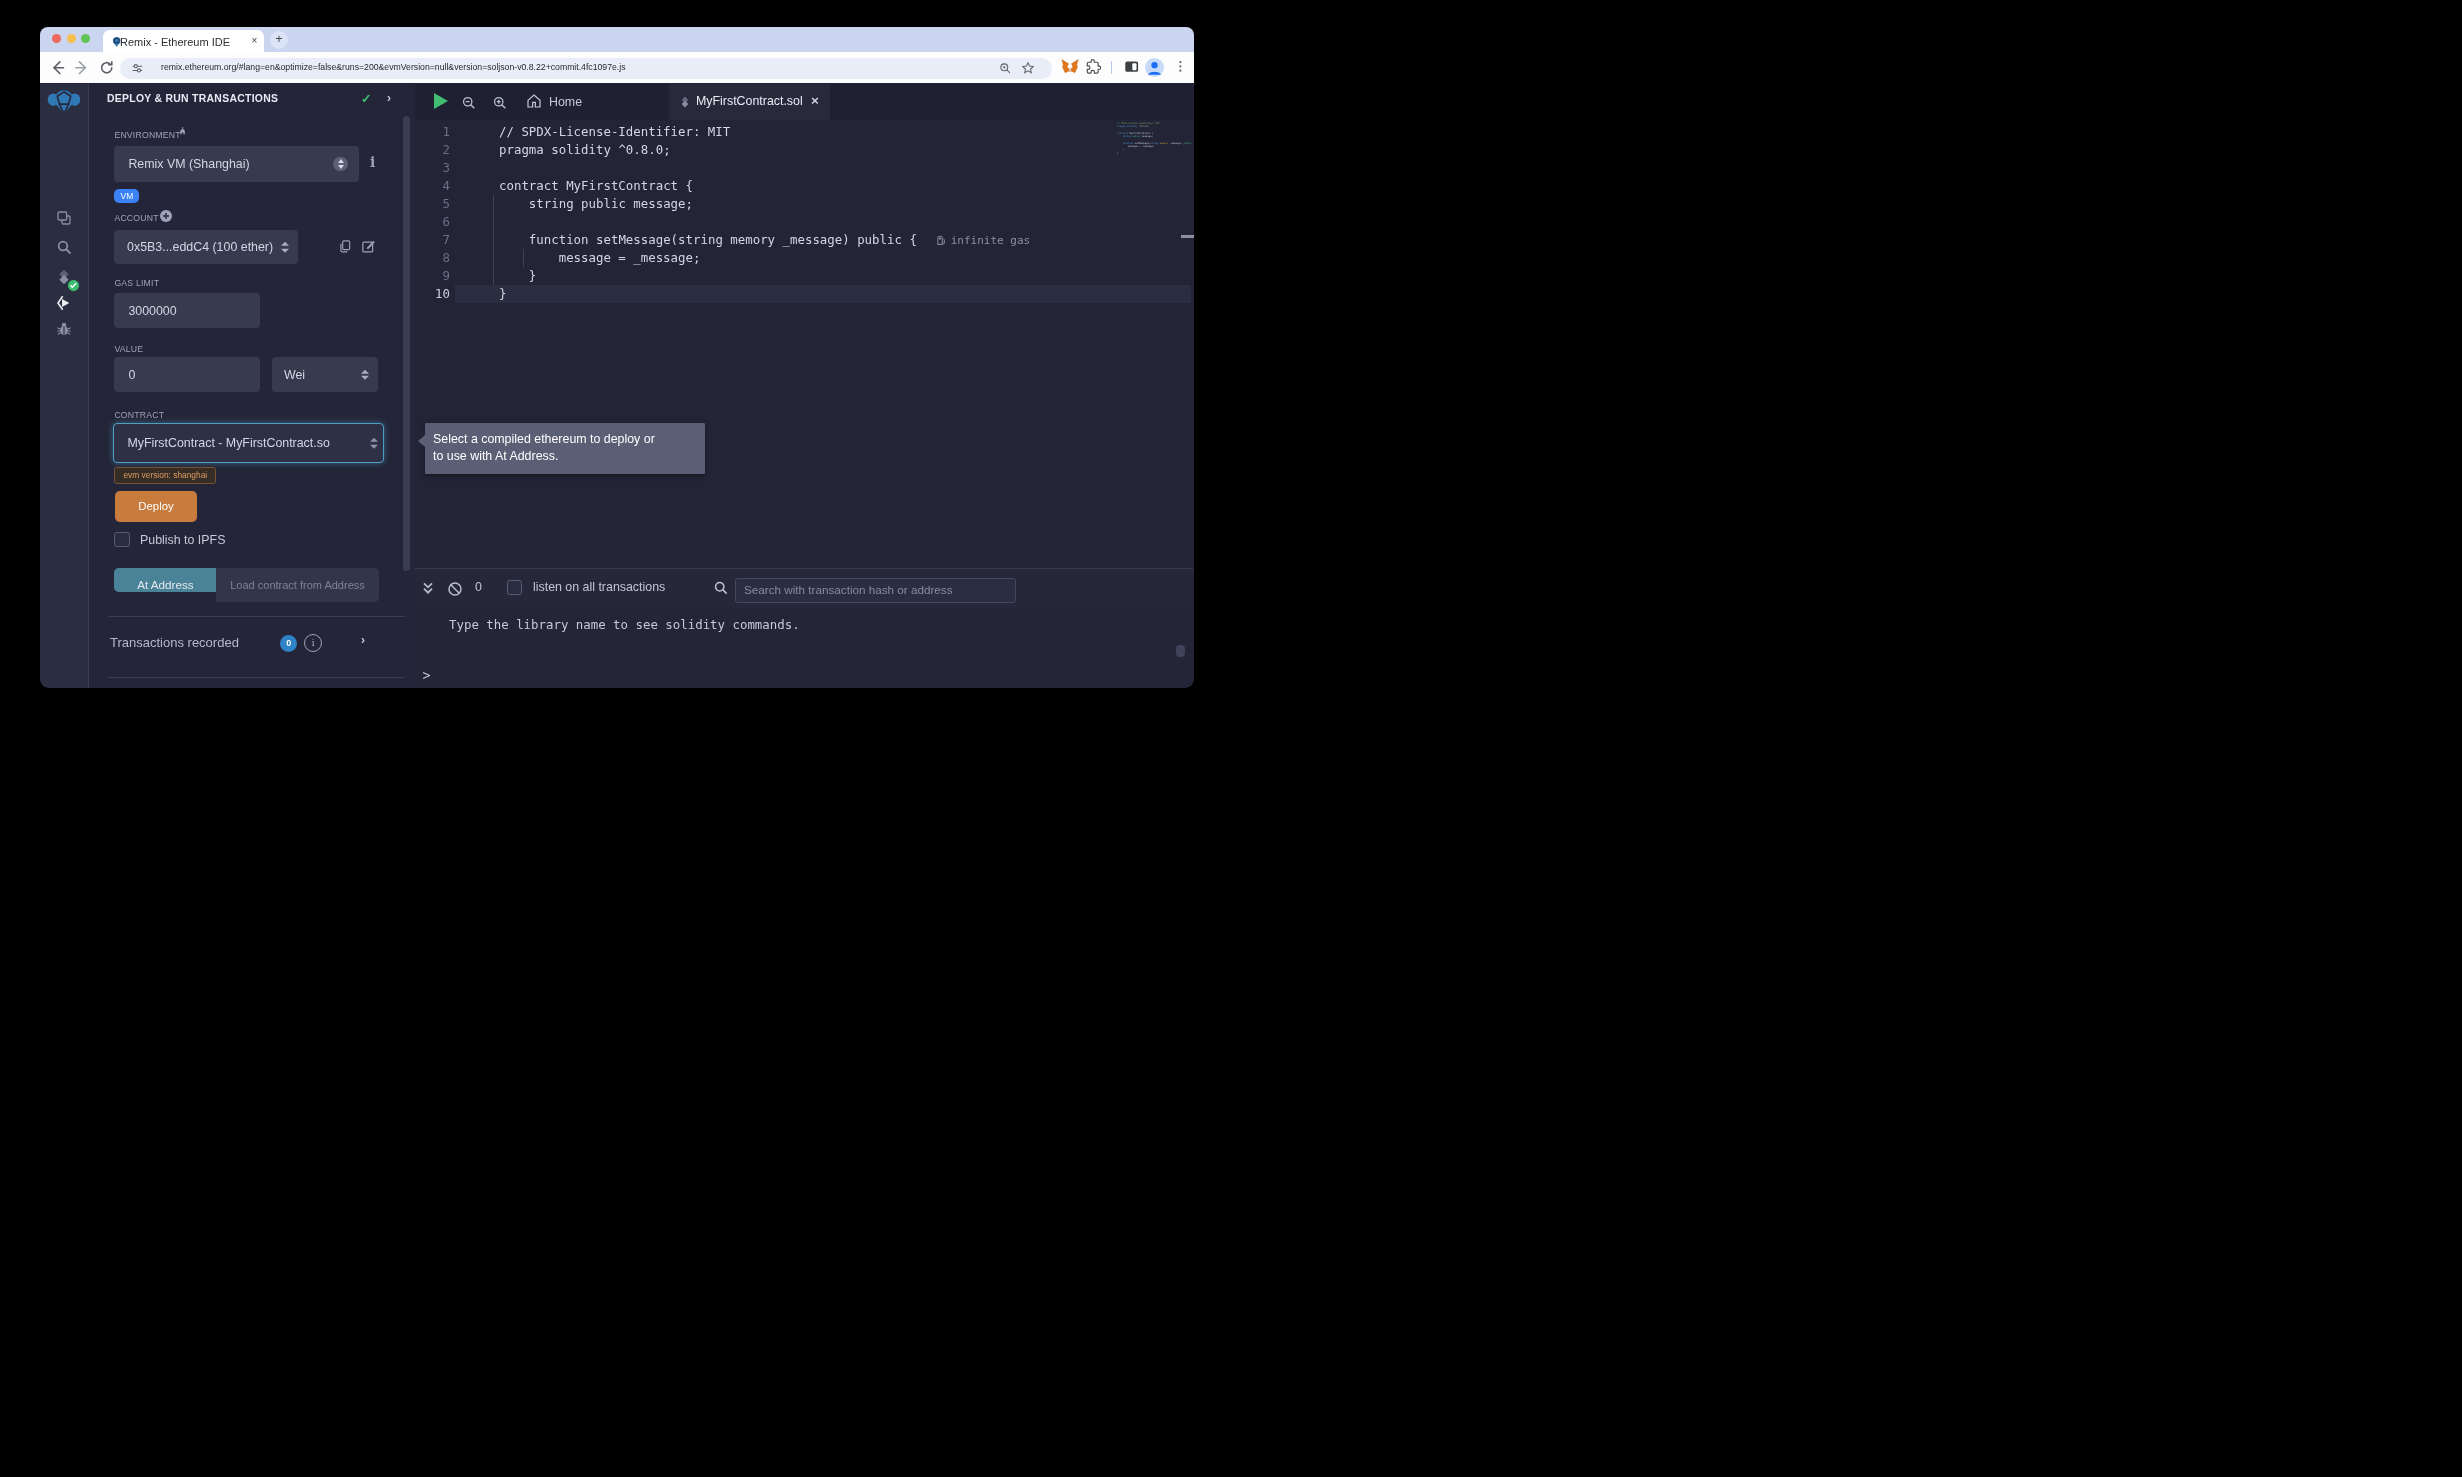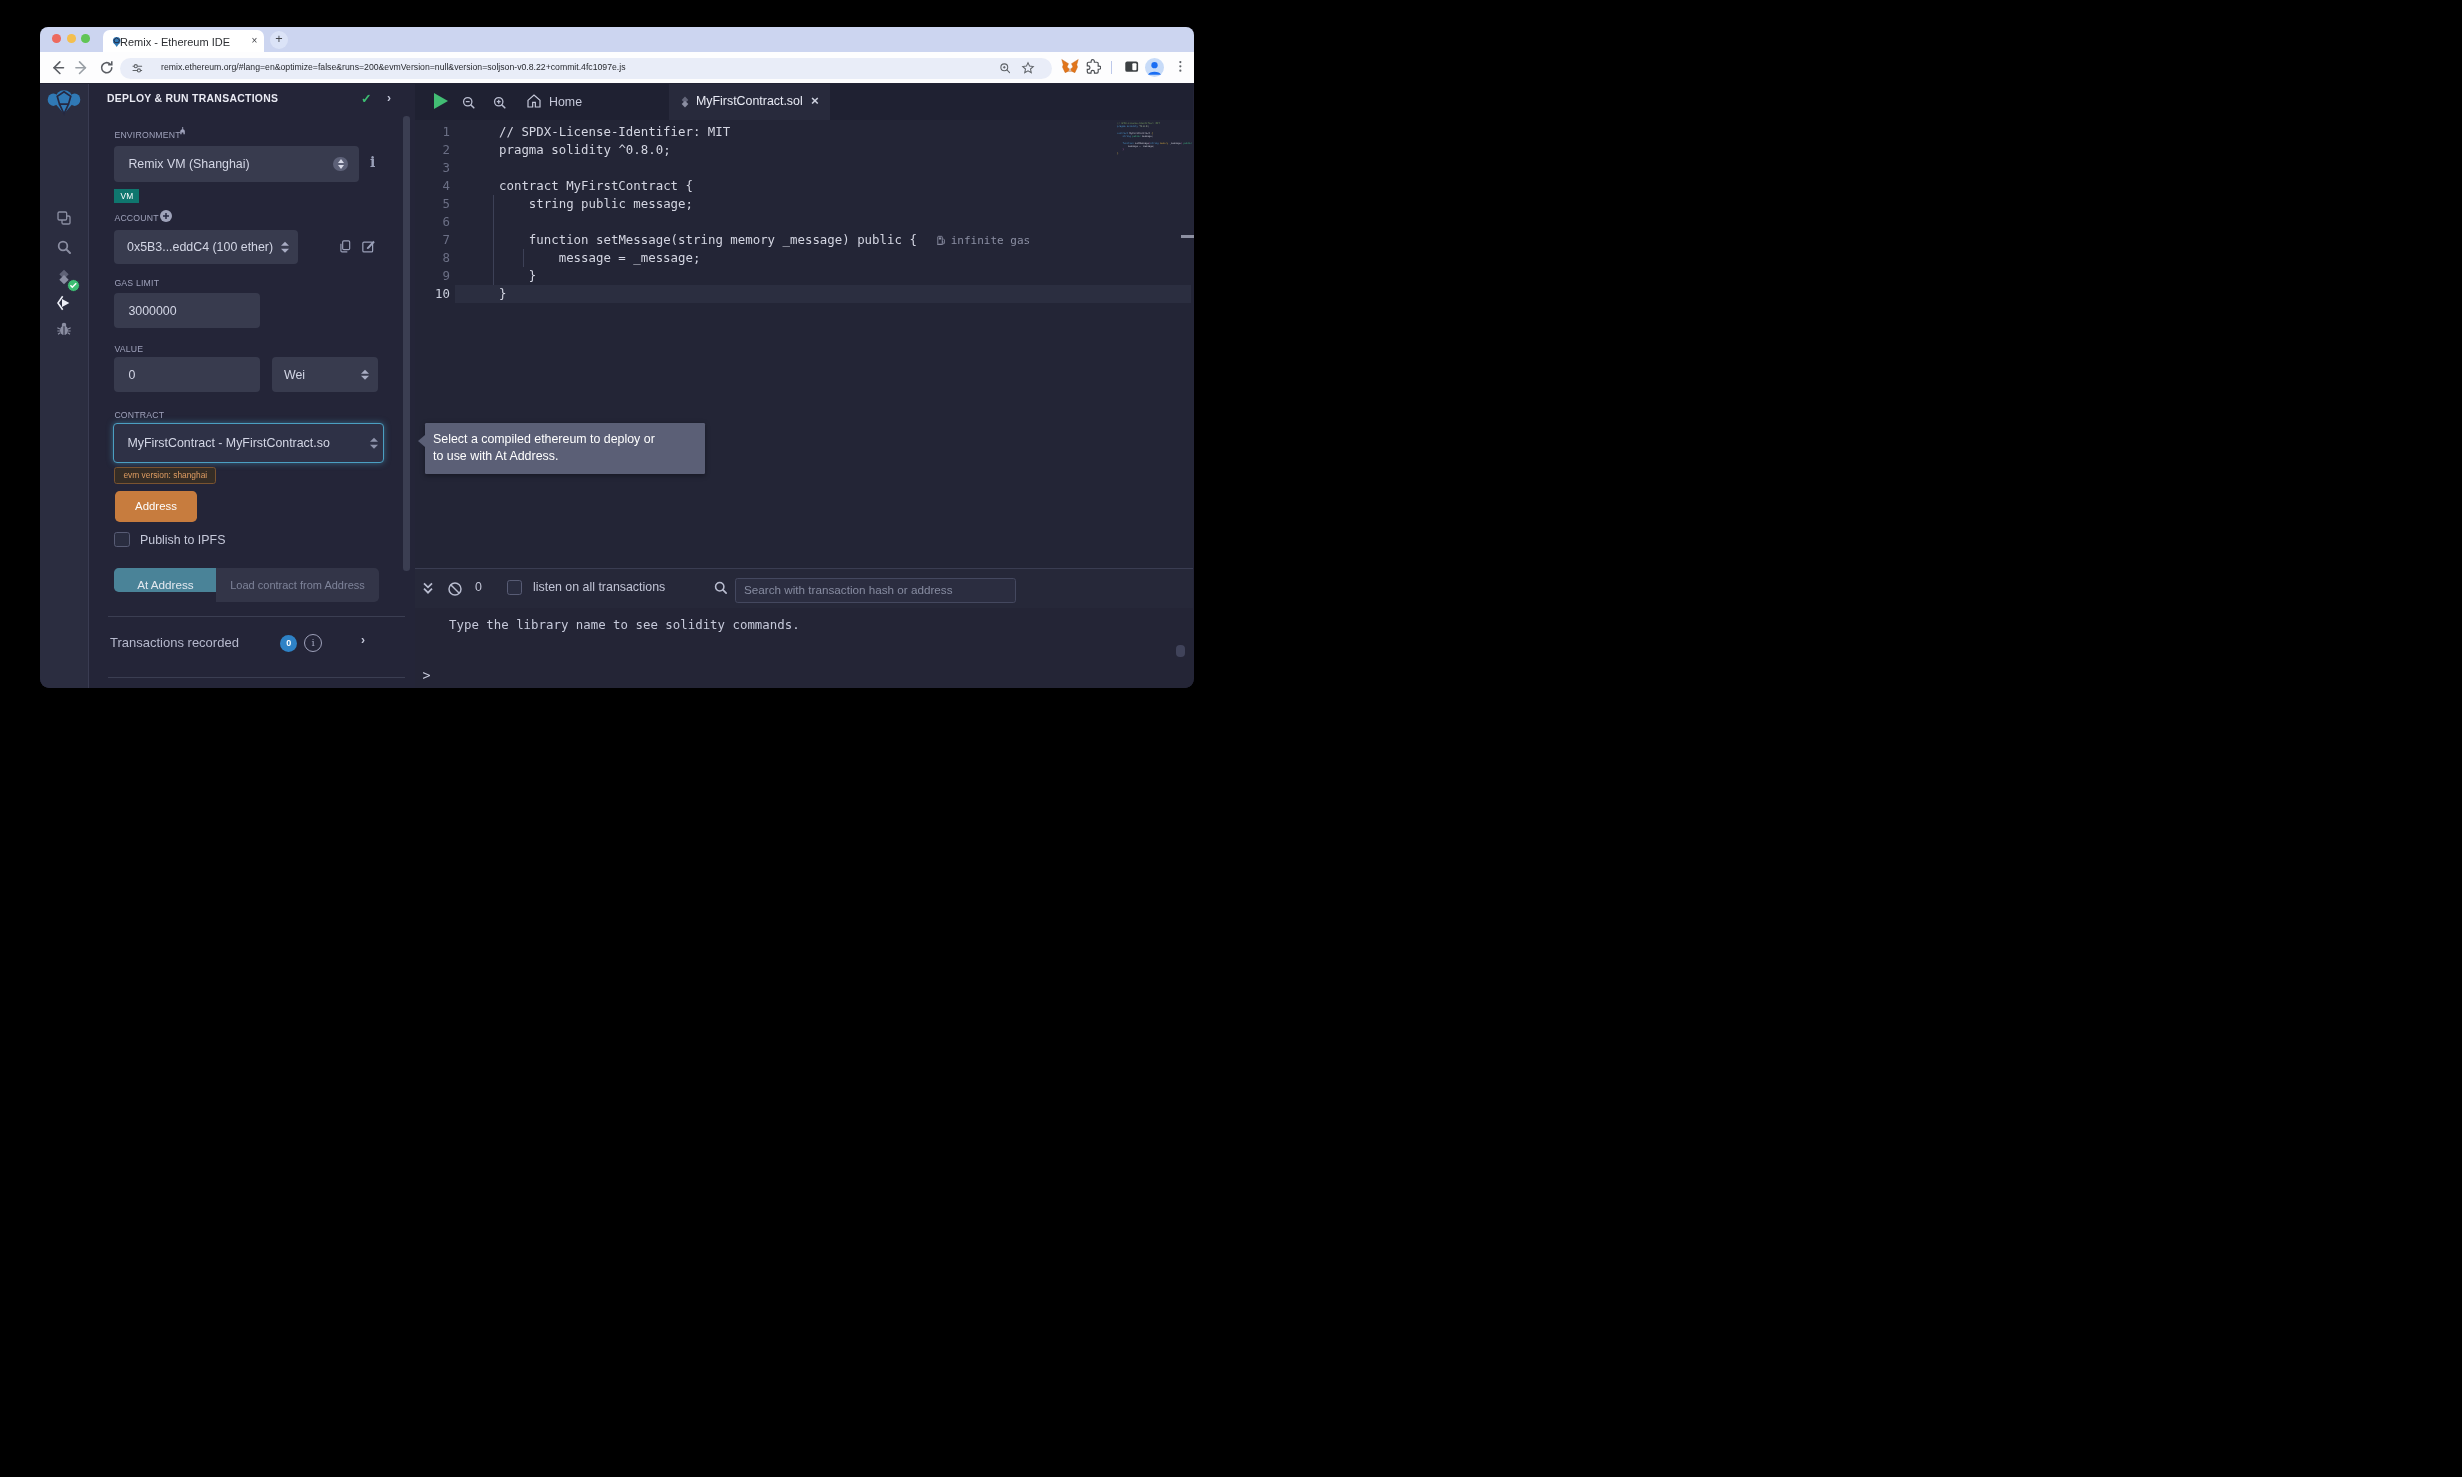--- a/index.html
+++ b/index.html
@@ -182,21 +182,21 @@
           <path d="M8.5 7.5 l4-4 2 2 -2.5 2.5 2.5 2.5 2.5-2.5 2 2 -4 4 a4.5 4.5 0 0 1-6 .3 L6 17.3 4.7 16 7.7 13 a4.5 4.5 0 0 1 .8-5.5z" fill="#9fa2bb" transform="rotate(135 12 12)"></path>
         </svg>
       <div class="fld" style="left:25.4px;top:62px;width:245px;height:36px;">
         <span class="tx">Remix VM (Shanghai)</span>
         <div class="abs" style="right:11.4px;top:10.7px;width:14.7px;height:14.7px;border-radius:50%;background:#5d6178;">
           <div style="margin:2.7px auto 0;width:0;height:0;border-left:3.3px solid transparent;border-right:3.3px solid transparent;border-bottom:4px solid #d8dae8;"></div>
           <div style="margin:1.3px auto 0;width:0;height:0;border-left:3.3px solid transparent;border-right:3.3px solid transparent;border-top:4px solid #d8dae8;"></div>
         </div>
       </div>
       <div class="abs" style="left:281px;top:70px;font-family:'DejaVu Serif',serif;font-weight:bold;font-size:14px;color:#9aa0b8;">i</div>
-      <div class="abs" style="left:25.4px;top:105px;width:25px;height:14px;background:#0f766e;border-radius:0;color:#fff;font-size:8.4px;text-align:center;line-height:14px;">VM</div>
+      <div class="abs" style="left:25.4px;top:105px;width:25px;height:14px;background:#3b82f6;border-radius:5px;color:#fff;font-size:8.4px;text-align:center;line-height:14px;">VM</div>
 
       <div class="lbl" style="left:25.4px;top:129px;">ACCOUNT</div>
       <div class="abs" style="left:71px;top:126px;width:12px;height:12px;border-radius:50%;background:#9fa3ba;"><svg width="12" height="12" viewBox="0 0 24 24">
             <path d="M12 6v12 M6 12h12" stroke="#262840" stroke-width="3"></path>
           </svg></div>
       <div class="fld" style="left:25.4px;top:146px;width:184px;height:34px;">
         <span class="tx" style="left:12.7px;">0x5B3...eddC4 (100 ether)</span>
         <div class="steppers">
             <div class="tri-up"></div>
             <div class="tri-dn"></div>
@@ -231,21 +231,21 @@
       <div class="lbl" style="left:25.4px;top:326px;">CONTRACT</div>
       <div class="fld" style="left:24px;top:339px;width:269px;height:38px;background:#2e3146;border:0.7px solid #4b9fc2;box-shadow:0 0 6px rgba(77,160,195,.55);">
         <span class="tx" style="left:13.4px;right:12px;overflow:hidden;">MyFirstContract - MyFirstContract.so</span>
         <div class="steppers" style="right:4.7px;">
             <div class="tri-up" style="border-bottom-color:#8e93ab;"></div>
             <div class="tri-dn" style="border-top-color:#8e93ab;"></div>
           </div>
       </div>
       <div class="abs" style="left:25.4px;top:383px;height:15.4px;padding:0 8px;background:#352d26;border:0.7px solid #7a5430;border-radius:2.7px;color:#df9d62;font-size:8.4px;line-height:15.4px;">evm version: shanghai</div>
 
-      <div class="abs" style="left:26px;top:407px;width:82px;height:31px;background:#c77c3e;border-radius:4.7px;color:#fdfdfd;font-size:11.4px;text-align:center;line-height:31px;">Address</div>
+      <div class="abs" style="left:26px;top:407px;width:82px;height:31px;background:#c77c3e;border-radius:4.7px;color:#fdfdfd;font-size:11.4px;text-align:center;line-height:31px;">Deploy</div>
 
       <div class="cb" style="left:25.4px;top:448px;width:13.4px;height:13.4px;"></div>
       <div class="abs" style="left:51px;top:449px;font-size:12.4px;color:#c6c9da;">Publish to IPFS</div>
 
       <div class="abs" style="left:25.4px;top:484px;width:102px;height:24px;background:#4a8398;border-radius:4.7px 0 0 4.7px;color:#e3e8ef;font-size:11.7px;text-align:center;line-height:34px;">At Address</div>
       <div class="abs" style="left:127px;top:484px;width:163px;height:34px;background:#333548;border-radius:0 4.7px 4.7px 0;color:#7e8399;font-size:11px;text-align:center;line-height:34px;"><span>Load contract from Address</span></div>
 
       <div class="divider" style="left:19px;top:532px;width:297px;"></div>
       <div class="abs" style="left:21px;top:551px;font-size:13px;color:#b6b9cd;">Transactions recorded</div>
       <div class="abs" style="left:191px;top:551px;width:17.4px;height:17.4px;border-radius:8.7px;background:#2e82c6;color:#fff;font-size:9px;font-weight:bold;text-align:center;line-height:17.4px;">0</div>

